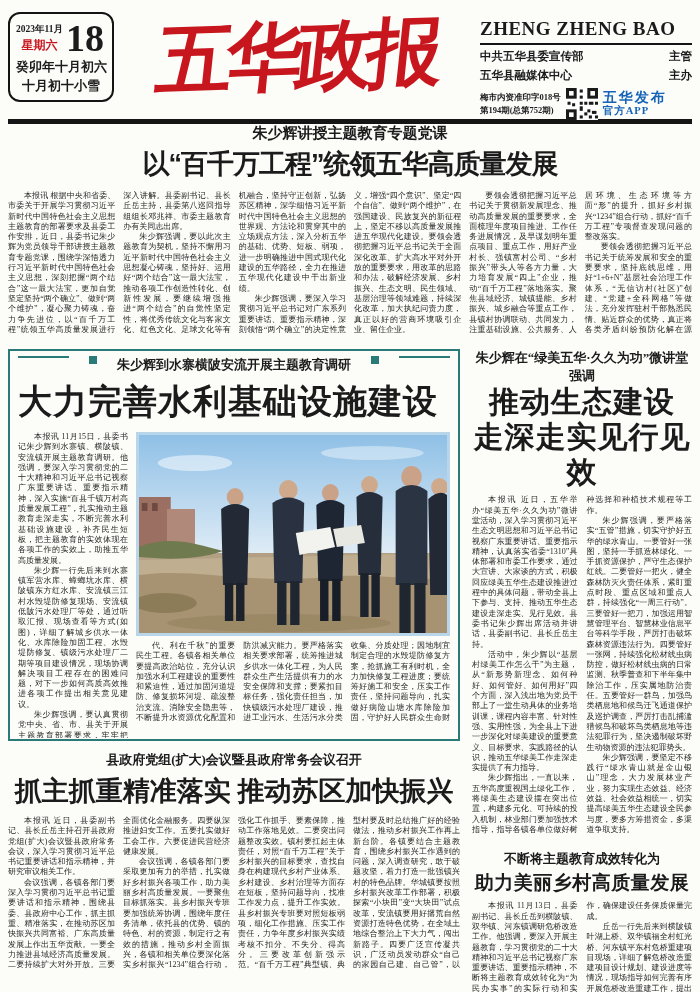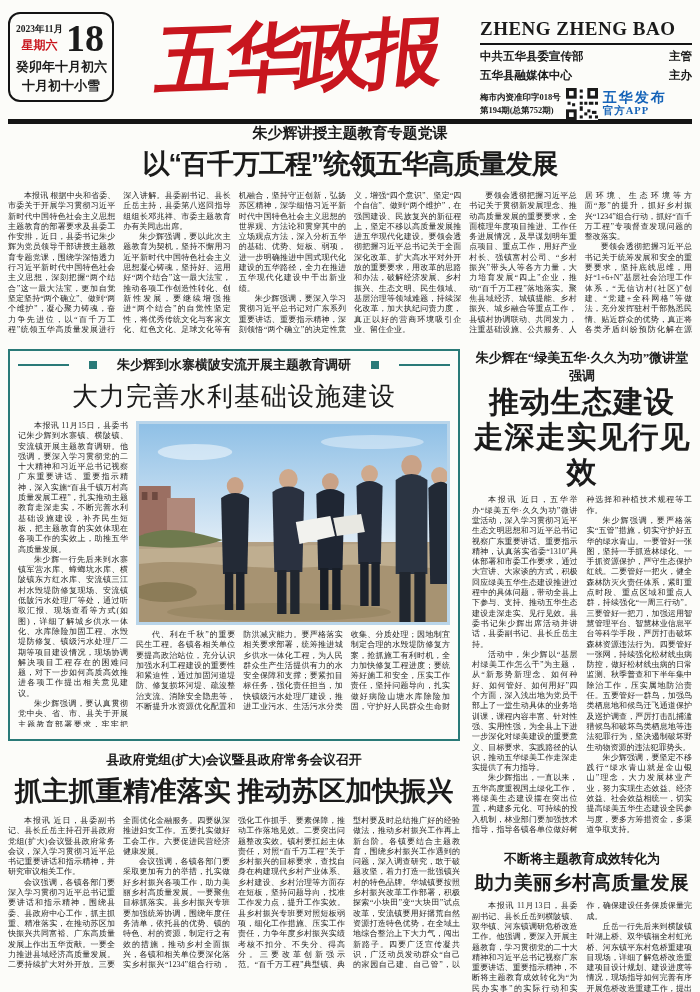--- a/index.html
+++ b/index.html
@@ -39,24 +39,24 @@
   
   .lead-headline{font-size:27px;font-weight:900;text-align:center;letter-spacing:-1px;
                  font-family:Liberation Sans, sans-serif;margin:3px 0 9px 0;white-space:nowrap;}
   .lead-body{column-count:6;column-gap:8px;height:150px;}
   
   .cols-wrap{display:flex;gap:12px;margin-top:8px;}
   .col-left{width:452px;flex:none;}
   .col-right{flex:1;min-width:0;}
   
   .water-box{border:2px solid #2a7a78;box-sizing:border-box;height:392px;padding:5px 8px;}
-  .decor-row{display:flex;align-items:center;gap:20px;}
+  .decor-row{display:flex;align-items:flex-start;gap:20px;}
   .decor-line{flex:1;height:2px;background:#2a7a78;}
   .decor-sq{width:8px;height:8px;background:#2a7a78;flex:none;}
-  .water-headline{font-size:26px;font-weight:400;text-align:center;letter-spacing:1px;
+  .water-headline{font-size:34px;font-weight:700;text-align:left;letter-spacing:1px;
                   margin:5px 0 7px 0;white-space:nowrap;}
   .water-content{display:flex;gap:8px;}
   .water-left{width:110px;flex:none;height:306px;}
   .water-right{flex:1;min-width:0;}
   .photo{height:204px;border:3px solid #b9d5ea;box-sizing:border-box;background:#cfe2ef;}
   .photo svg{display:block;width:100%;height:100%;}
   .water-bottom{column-count:3;column-gap:8px;height:92px;margin-top:5px;}
   
   .suqu{margin-top:10px;}
   .suqu-headline{font-size:27px;font-weight:900;text-align:center;letter-spacing:0;

